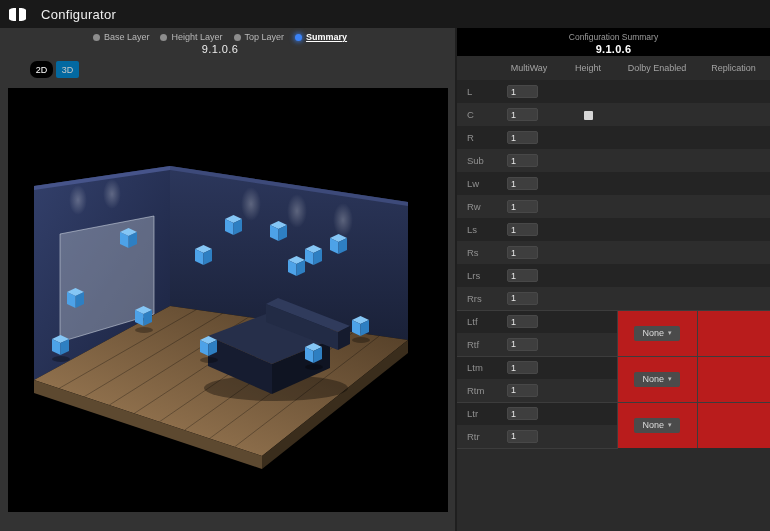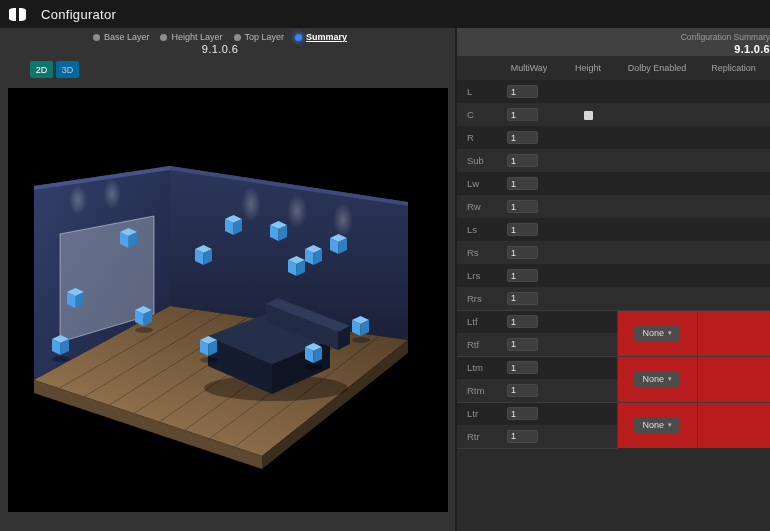--- a/index.html
+++ b/index.html
@@ -21,28 +21,28 @@
   .radio { width:7px; height:7px; border-radius:50%; background:#8d8d8d; flex:0 0 auto; }
   .layer-option.selected .radio { background:#3b82f6; box-shadow:0 0 5px 1px rgba(59,130,246,.8); }
   .layer-option.selected .lay-lbl { color:#ffffff; font-weight:bold; text-decoration:underline; }
 
   .config-name { position:absolute; top:15px; left:0; width:440px; text-align:center;
     color:#ececec; font-size:11px; letter-spacing:.4px; }
 
   .view-toggle { position:absolute; top:33px; left:30px; display:flex; gap:3px; }
   .vt-btn { width:23px; height:17px; border:none; border-radius:2px; font-size:9px;
     font-family:inherit; cursor:pointer; background:#0369a1; color:#c8c8c8; }
-  .vt-btn.selected { background:#0f766e; color:#ffffff; }
+  .vt-btn.selected { background:#000000; color:#ffffff;border-radius:7px; }
 
   .canvas { position:absolute; top:60px; left:8px; width:440px; height:424px; background:#000; }
 
   
   .panel { position:absolute; left:455px; top:28px; width:315px; height:503px;
     background:#2b2b2b; border-left:2px solid #1f1f1f; }
-  .panel-header { height:28px; background:#404040; text-align:right; padding-top:4px; }
+  .panel-header { height:28px; background:#000000; text-align:center; padding-top:4px;text-decoration:underline; }
   .panel-title { font-size:8.5px; color:#9a9a9a; }
   .panel-config { font-size:11px; color:#ffffff; margin-top:1px; font-weight:600; letter-spacing:.3px; }
 
   table { border-collapse:collapse; table-layout:fixed; width:313px; }
   th { font-weight:400; color:#a3a3a3; font-size:9px; height:24px;margin-top:28px; }
   td { height:23px; font-size:9.5px; }
   tr.dark { background:#242424; }
   tr.light { background:#2d2d2d; }
   td.lbl { color:#909090; padding-left:10px; }
   td.mw { padding-left:8px; }

